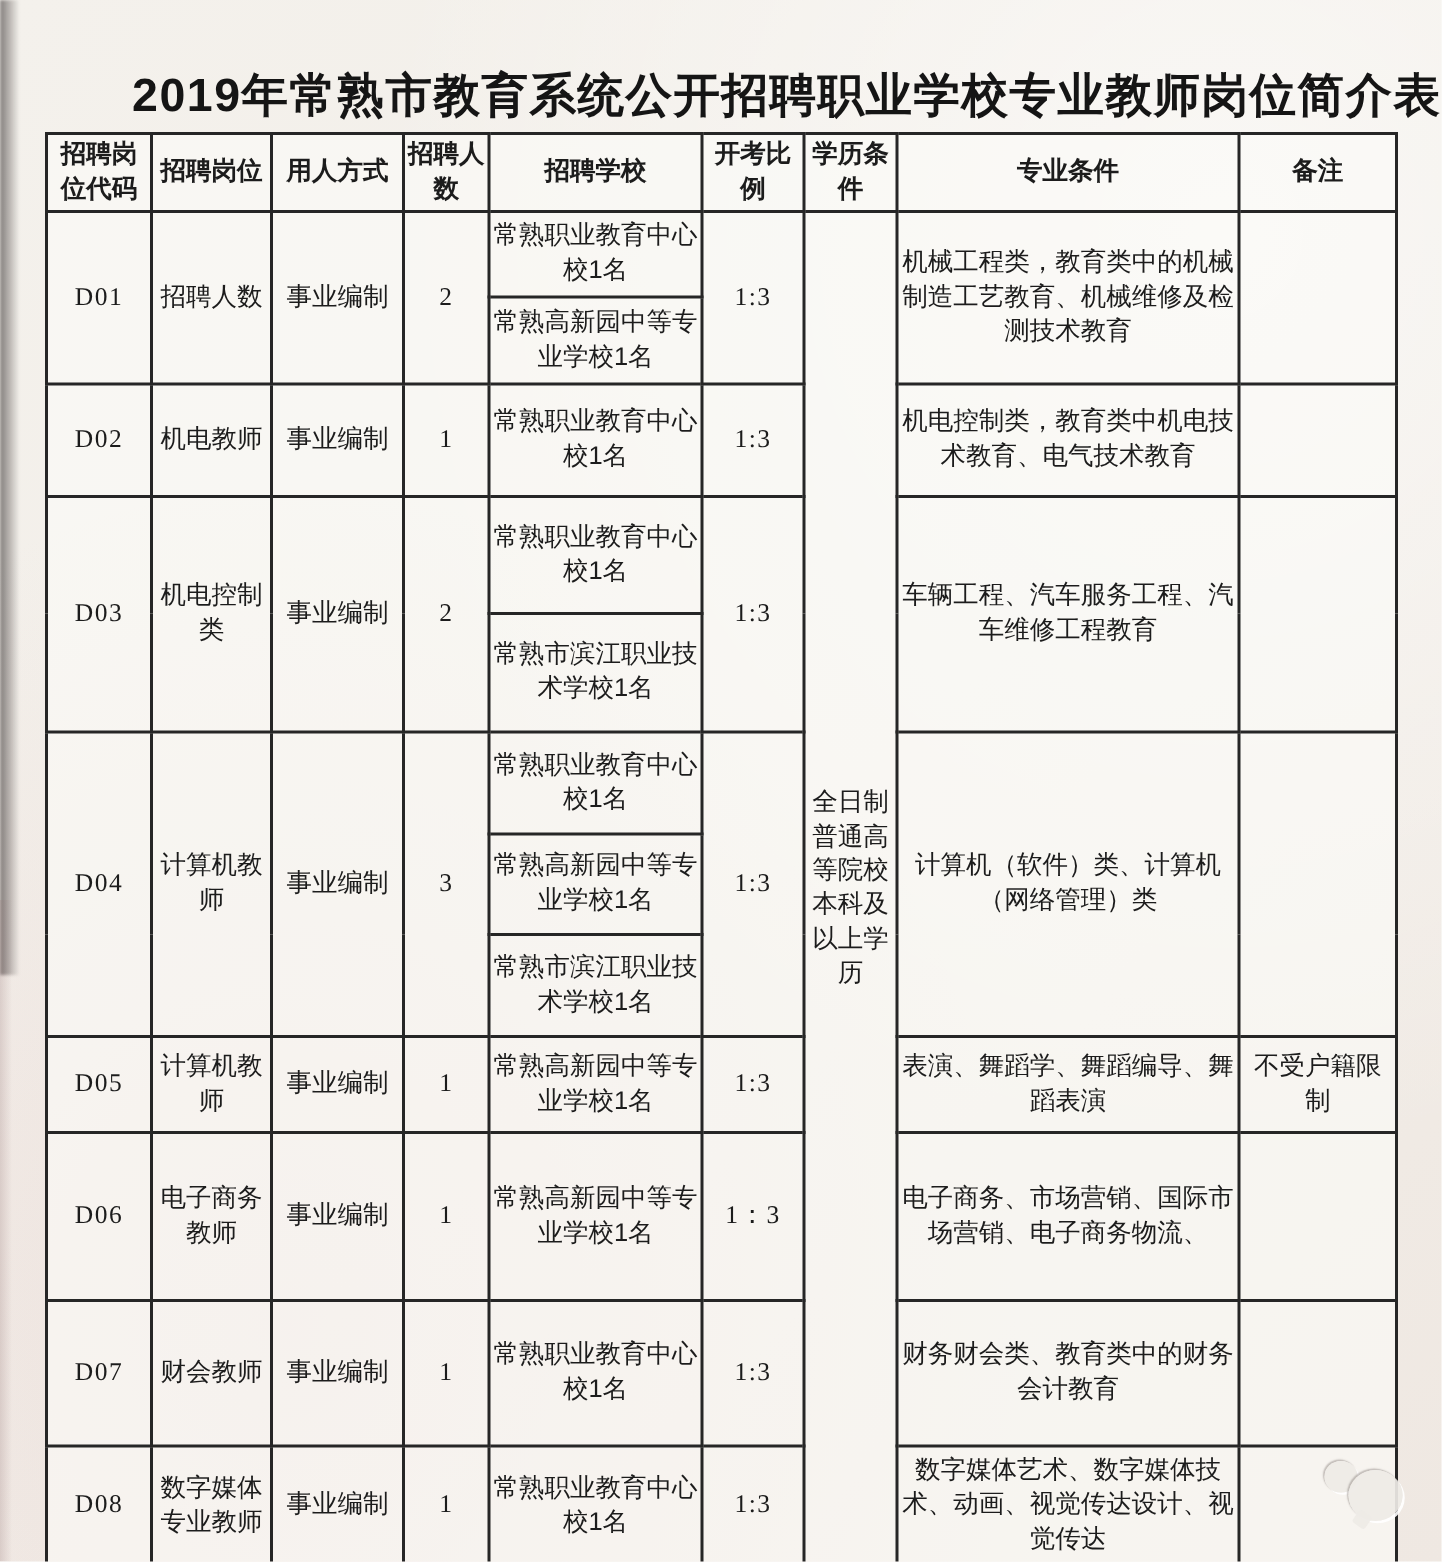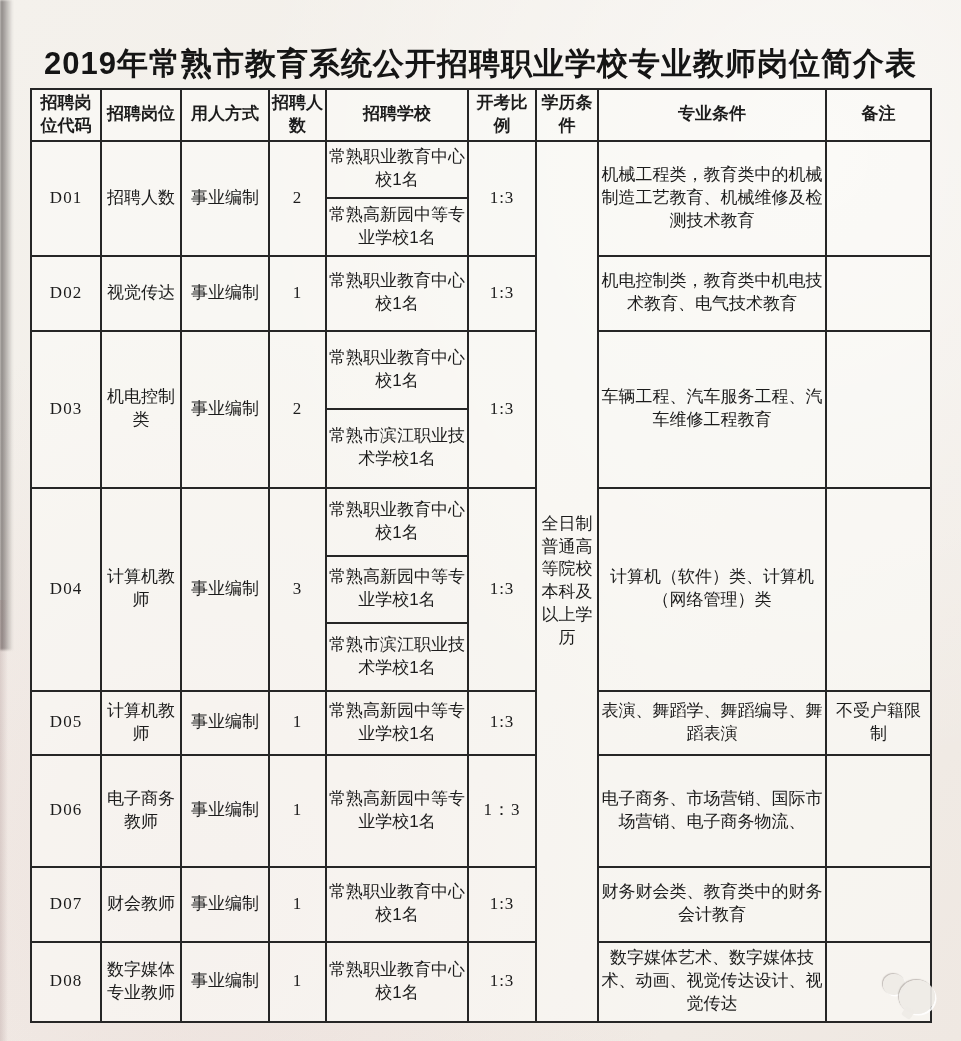--- a/index.html
+++ b/index.html
@@ -17,21 +17,21 @@
     background:linear-gradient(to right, rgba(38,32,32,0.55), rgba(38,32,32,0));
     filter:blur(1px);pointer-events:none;
   }
   .scan-edge-left2{
     position:absolute;left:0;top:600px;width:8px;height:441px;
     background:linear-gradient(to right, rgba(150,120,120,0.25), rgba(150,120,120,0));
     pointer-events:none;
   }
   .doc-title{
     position:absolute;top:22px;left:0;width:100%;
-    text-align:center;font-size:31px;font-weight:700;letter-spacing:1px;color:#151515;
+    text-align:right;font-size:31px;font-weight:700;letter-spacing:1px;color:#151515;
   }
   table.jobs{
     position:absolute;left:30px;top:88px;
     border-collapse:collapse;table-layout:fixed;width:900px;
     background:rgba(252,251,249,0.6);
   }
   table.jobs th, table.jobs td{
     border:2px solid #262626;
     text-align:center;vertical-align:middle;
     font-size:17px;line-height:1.35;
@@ -111,21 +111,21 @@
     <td rowspan="12" class="edu-cell">全日制普通高等院校本科及以上学历</td>
     <td rowspan="2" class="major-cell">机械工程类，教育类中的机械制造工艺教育、机械维修及检测技术教育</td>
     <td rowspan="2" class="note-cell"></td>
   </tr>
   <tr style="height:58px">
     <td class="school-cell">常熟高新园中等专业学校1名</td>
   </tr>
 
   <tr style="height:75px">
     <td class="code-cell">D02</td>
-    <td>视觉传达</td>
+    <td>机电教师</td>
     <td>事业编制</td>
     <td class="count-cell">1</td>
     <td class="school-cell">常熟职业教育中心校1名</td>
     <td class="ratio-cell">1:3</td>
     <td class="major-cell">机电控制类，教育类中机电技术教育、电气技术教育</td>
     <td class="note-cell"></td>
   </tr>
 
   <tr style="height:78px">
     <td rowspan="2" class="code-cell">D03</td>
@@ -173,21 +173,21 @@
     <td class="code-cell">D06</td>
     <td>电子商务教师</td>
     <td>事业编制</td>
     <td class="count-cell">1</td>
     <td class="school-cell">常熟高新园中等专业学校1名</td>
     <td class="ratio-cell">1：3</td>
     <td class="major-cell">电子商务、市场营销、国际市场营销、电子商务物流、</td>
     <td class="note-cell"></td>
   </tr>
 
-  <tr style="height:75px">
+  <tr style="height:97px">
     <td class="code-cell">D07</td>
     <td>财会教师</td>
     <td>事业编制</td>
     <td class="count-cell">1</td>
     <td class="school-cell">常熟职业教育中心校1名</td>
     <td class="ratio-cell">1:3</td>
     <td class="major-cell">财务财会类、教育类中的财务会计教育</td>
     <td class="note-cell"></td>
   </tr>
 

